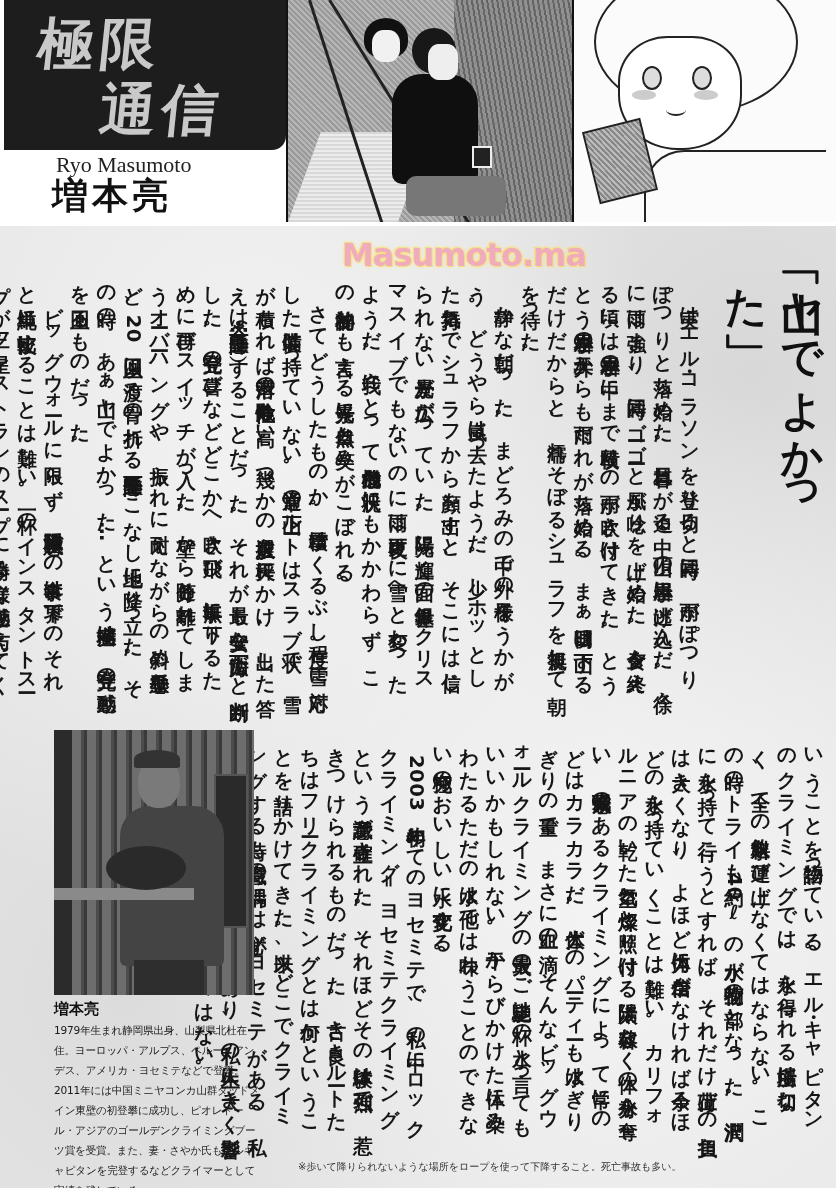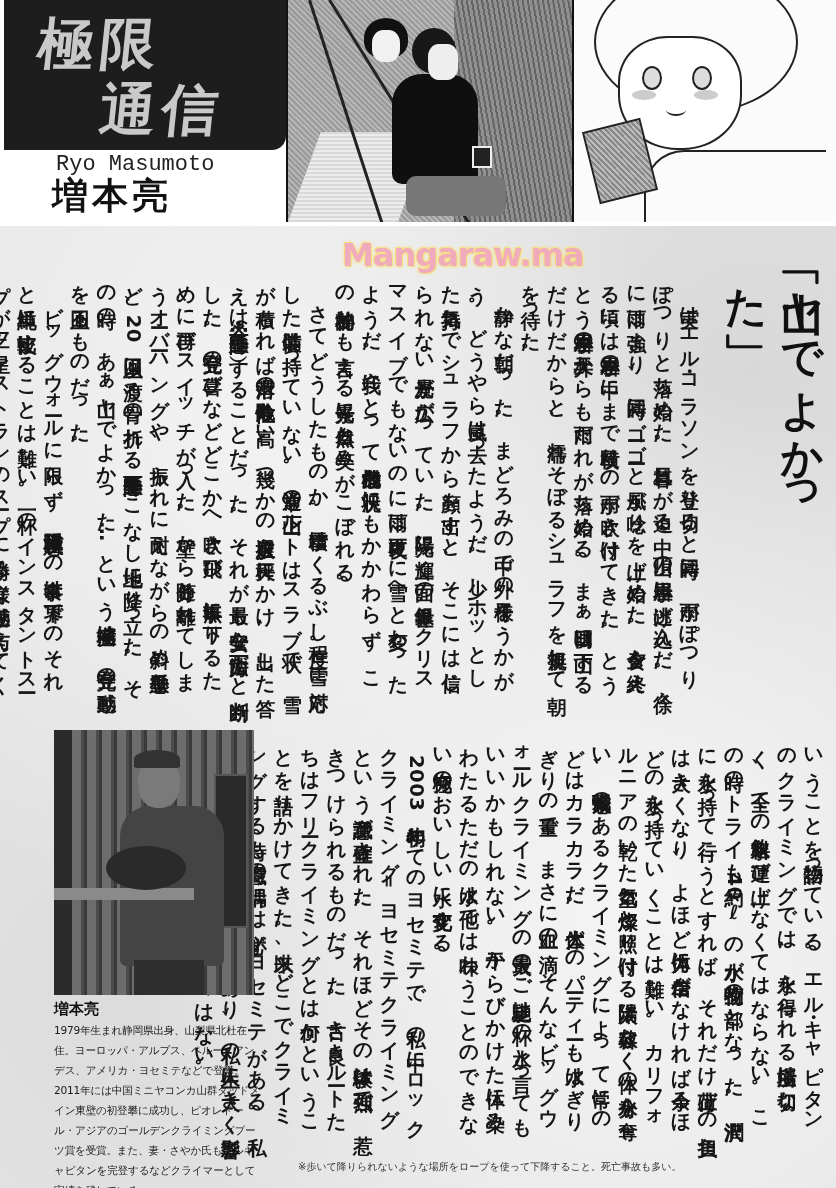--- a/index.html
+++ b/index.html
@@ -25,21 +25,21 @@
       background: #1d1d1d; border-radius: 0 0 14px 0;
     }
     .title-line {
       position: absolute; color: #c9c9c9; font-family: "DejaVu Sans", sans-serif;
       font-weight: bold; font-size: 56px; letter-spacing: 6px; line-height: 1;
       transform: skewX(-6deg);
     }
     .title-line.l1 { left: 34px; top: 16px; }
     .title-line.l2 { left: 96px; top: 82px; }
     .author-en {
-      position: absolute; left: 56px; top: 152px; font-family: Liberation Mono, monospace;
+      position: absolute; left: 56px; top: 152px; font-family: Liberation Serif, serif;
       font-size: 22px; color: #222;
     }
     .author-ja {
       position: absolute; left: 52px; top: 178px; font-weight: bold; font-size: 36px;
       letter-spacing: 4px; color: #111; line-height: 1;
     }
     .illus-1 {
       position: absolute; left: 286px; top: 0; width: 286px; height: 222px;
       background:
         linear-gradient(100deg, transparent 0 40%, rgba(0,0,0,0.0) 40%),
@@ -192,21 +192,21 @@
     <div class="eye l"></div>
     <div class="eye r"></div>
     <div class="blush l"></div>
     <div class="blush r"></div>
     <div class="smile"></div>
     <div class="body-line"></div>
     <div class="pack"></div>
   </div>
 </div>
 
-<div class="watermark">Mangaraw.ma</div>
+<div class="watermark">Masumoto.ma</div>
 
 <div class="heading">「山ヤでよかった」</div>
 
 <div class="vcol section-a">
   <p class="indent">実はエル・コラソンを登り切ると同時に、雨がぽつりぽつりと落ち始めた。日暮れが迫る中、山頂の岩小屋に逃げ込んだ。徐々に雨は強まり、同時にゴーゴーと風が唸りを上げ始めた。夕食を終える頃には岩小屋の中にまで横殴りの雨が吹き付けてきた。とうとう岩小屋の天井からも雨だれが落ち始める。まぁ明日は下山するだけだからと、濡れそぼるシュラフを無視して朝を待った。</p>
   <p class="indent">静かな朝だった。まどろみの中で外の様子をうかがう。どうやら嵐は去ったようだ。少しホッとした気持ちでシュラフから顔を出すと、そこには信じられない光景が広がっていた。陽光に輝く一面の銀世界。クリスマスイブでもないのに雨は夜更けに雪へと変わったようだ。我々にとって危機的な状況にもかかわらず、この神秘的とも言える光景に自然と笑みがこぼれる。</p>
   <p class="indent">さてどうしたものか。積雪はくるぶし程度。雪に対応した装備は持っていない。通常の下山ルートはスラブ状で、雪が積もれば滑落の危険性も高い。幾つかの選択肢を天秤にかけ、出した答えは懸垂下降（※）することだった。それが最も安全な下山方法だと判断した。完登の喜びなどどこかへ吹き飛び、無事に下りるために再びスイッチが入った。壁から随分と離れてしまうオーバーハングや、振られに耐えながらの斜め懸垂など、20回以上に渡る骨の折れる懸垂下降をこなし地上に降り立った。その時の、あぁ山ヤでよかった…という安堵感は、完登の感動を上回るものだった。</p>
   <p class="indent">ビッグウォールに限らず、極限状態での食事は下界でのそれと単純に比較することは難しい。一杯のインスタントスープが三ツ星レストランのスープに勝る様な感動を与えてくれることもある。それは環境の食事に与える影響がいかに大きいかと</p>
 </div>
 

